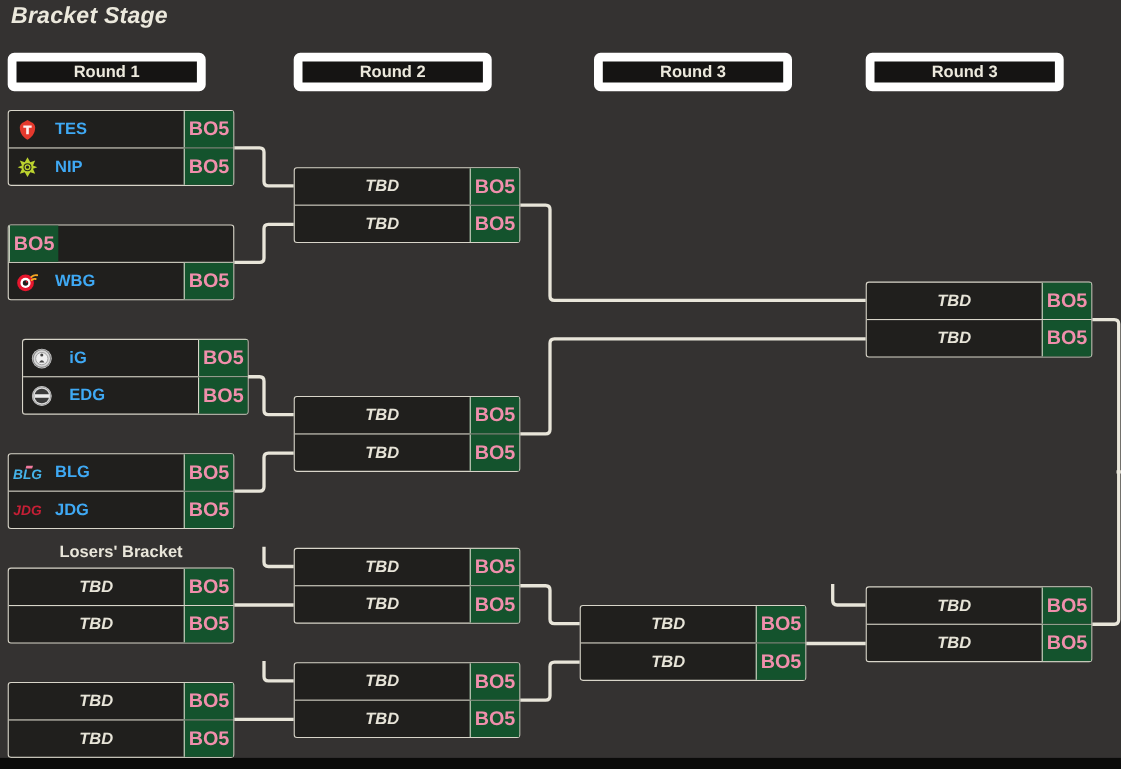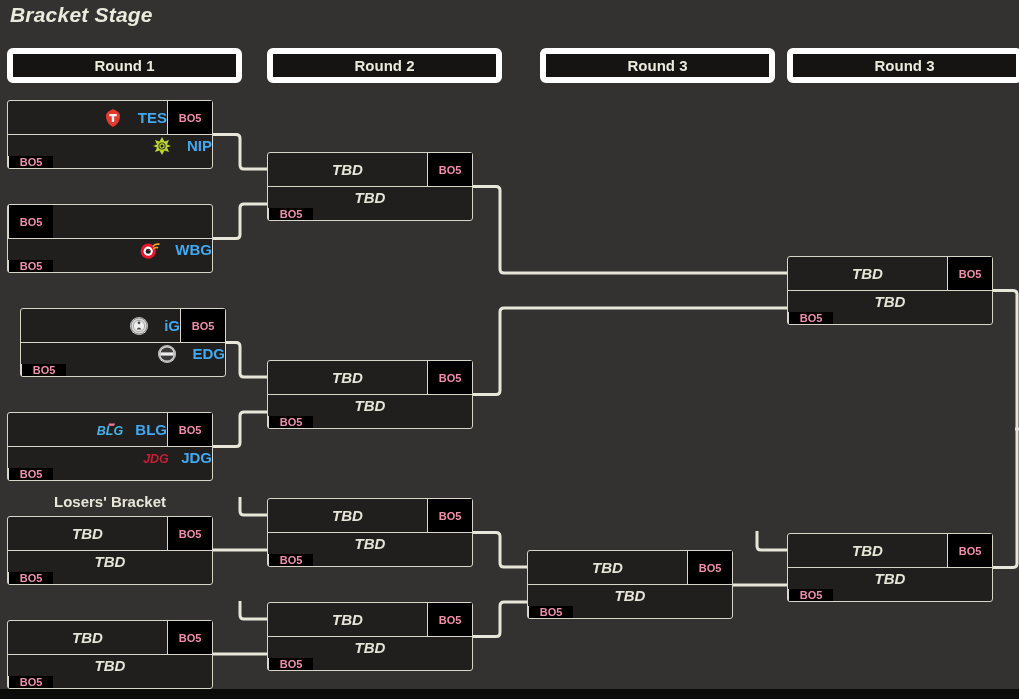--- a/index.html
+++ b/index.html
@@ -6,47 +6,47 @@
   body {
     width:1019px; height:699px; position:relative; overflow:hidden;
     background:#343231;
     font-family:"Liberation Sans", sans-serif;
   }
   .page-title {
     position:absolute; left:10px; top:3px;
     font-size:21px; font-weight:700; color:#ece9dd; letter-spacing:.2px;font-style:italic;
   }
   .round-header {
-    position:absolute; top:48px; width:235px; height:35px; box-sizing:border-box;
-    background:#151413; border:6px solid #ffffff; border-radius:6px;
+    position:absolute; top:48px; width:180px; height:35px; box-sizing:border-box;
+    background:#151413; border:8px solid #ffffff; border-radius:6px;
     display:flex; align-items:center; justify-content:center;
     color:#ece9dd; font-size:15px; font-weight:700;
   }
   .lb-label {
     position:absolute; left:7px; top:493px; width:206px; text-align:center;
     color:#e9e6da; font-size:15px; font-weight:700;
   }
   svg.connectors { position:absolute; left:0; top:0; z-index:1; pointer-events:none; }
   .match {
     position:absolute; width:206px; box-sizing:border-box; z-index:2;
     background:#201f1d; border:1px solid #d8d5c9; border-radius:3px;
   }
   .row { display:flex; height:33px; }
-  .row + .row { border-top:1px solid #d8d5c9;flex-direction:column; }
+  .row + .row { border-top:1px solid #d8d5c9; }
   .cell-team {
-    flex:1; display:flex; align-items:center; min-width:0;justify-content:flex-end;
+    flex:1; display:flex; align-items:center; min-width:0;
   }
   .cell-team.tbd { justify-content:center; padding-left:0;font-style:italic; }
   .logo { width:34px; display:flex; align-items:center; justify-content:center; flex-shrink:0; }
   .tname { color:#3fa9f4; font-size:15px; font-weight:700; margin-left:8px; }
   .tbd-text { color:#e7e4d8; font-size:15px; font-weight:700; }
   .cell-badge {
     width:44px; flex-shrink:0; display:flex; align-items:center; justify-content:center;
-    background:#000000; border-left:1px solid #d8d5c9;
-    color:#f08fac; font-size:11px; font-weight:700;
+    background:#14532d; border-left:1px solid #d8d5c9;
+    color:#f08fac; font-size:18px; font-weight:700;
   }
   .bottom-bar { position:absolute; left:0; top:689px; width:1019px; height:10px; background:#0b0b0a; z-index:3; }
 </style>
 </head>
 <body>
 
 <div class="page-title">Bracket Stage</div>
 
 <div class="round-header" style="left:7px">Round 1</div>
 <div class="round-header" style="left:267px">Round 2</div>

